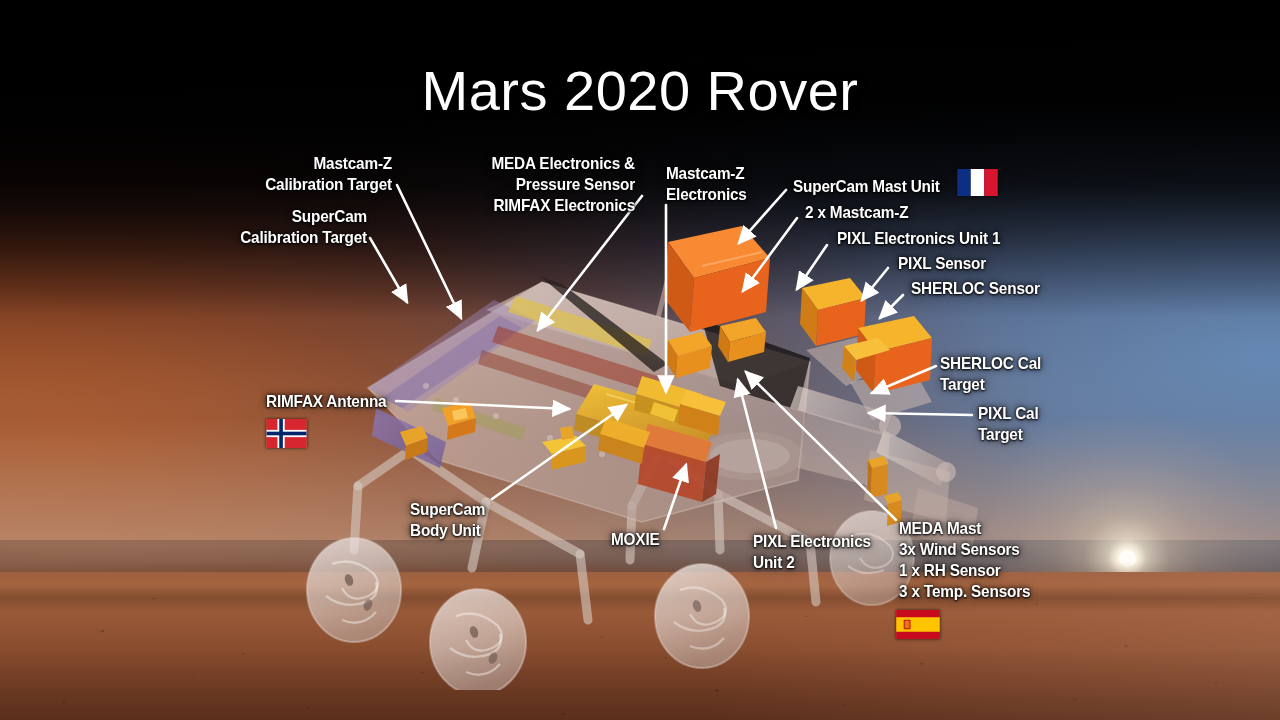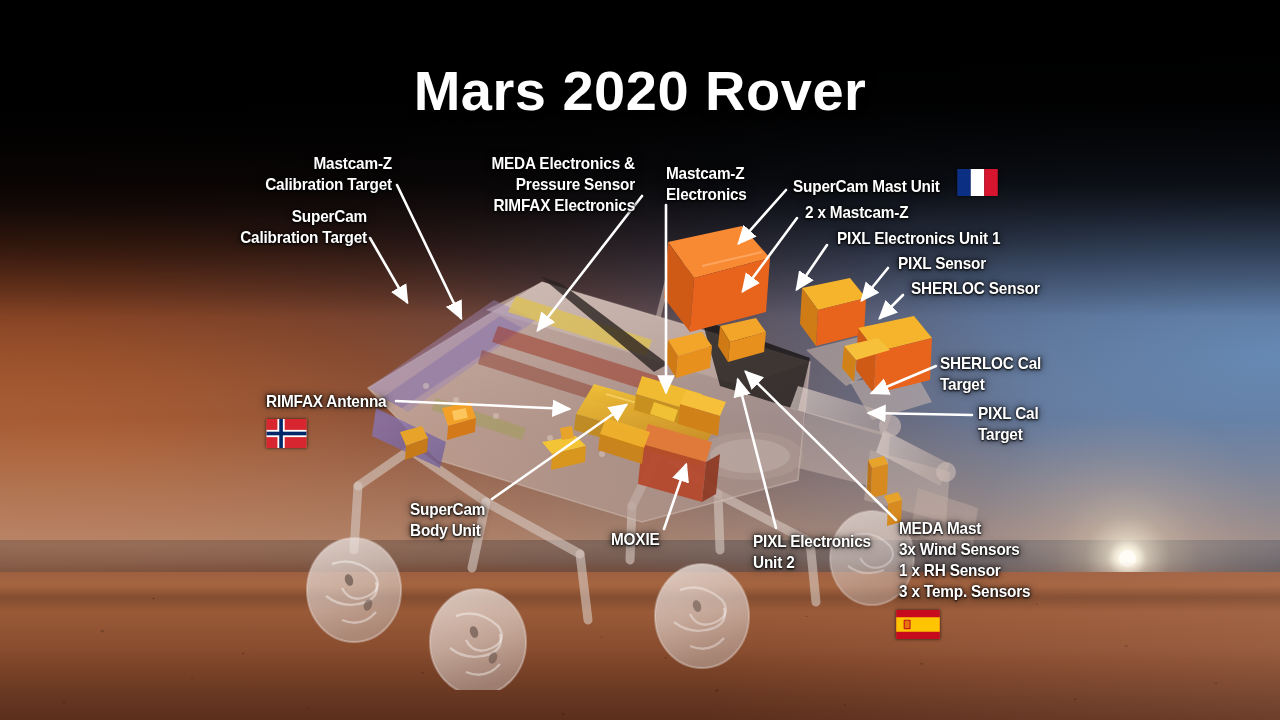--- a/index.html
+++ b/index.html
@@ -148,21 +148,21 @@
     letter-spacing:-0.2px;
     text-shadow:0 0 4px rgba(0,0,0,.95),0 0 9px rgba(0,0,0,.85),0 1px 2px rgba(0,0,0,.9);
     white-space:pre-line;transform:scaleX(.93);
   }
   .label.r{text-align:right;transform-origin:100% 50%;}
   .label.l{text-align:left;transform-origin:0% 50%;}
 
   #page-title{
     position:absolute;left:0;right:0;top:58px;text-align:center;
     color:#fff;font-family:"Liberation Sans","DejaVu Sans",sans-serif;
-    font-weight:700;font-size:56px;letter-spacing:0.5px;
+    font-weight:400;font-size:56px;letter-spacing:0.5px;
     text-shadow:0 0 10px rgba(0,0,0,.8);
   }
 
   
   #leaders{position:absolute;inset:0;pointer-events:none;}
 
   
   .flag{position:absolute;box-shadow:0 0 3px rgba(0,0,0,.7);}
   .flag svg{display:block;}
 </style>

